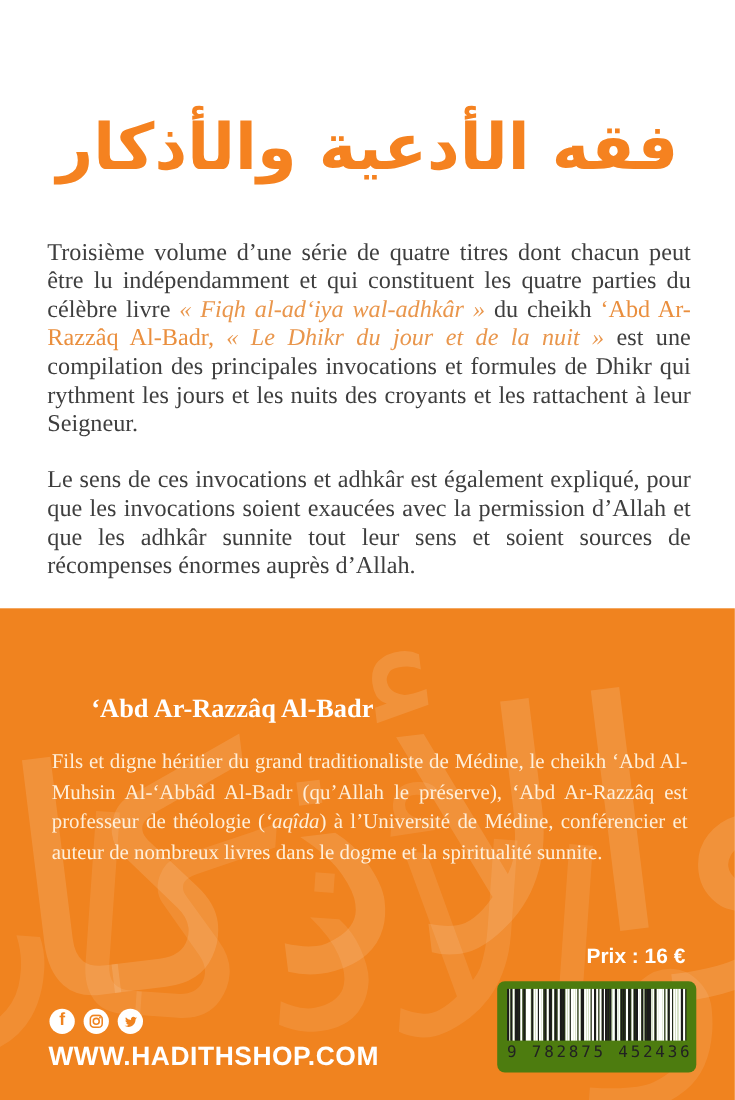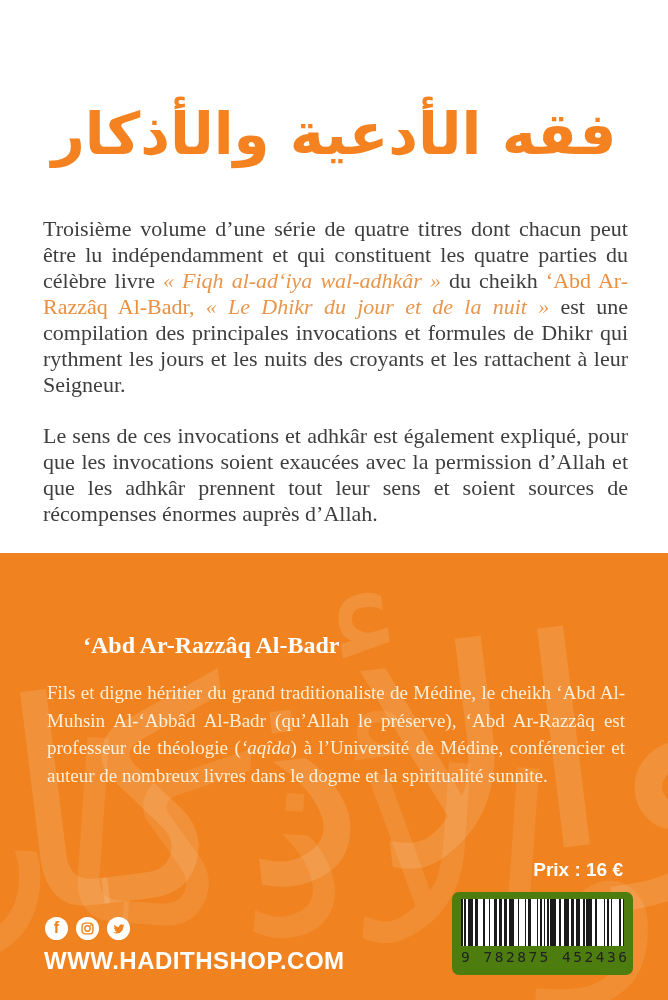--- a/index.html
+++ b/index.html
@@ -105,21 +105,21 @@
 </style>
 </head>
 <body>
 
 <div class="page">
 
   <div class="arabic-title">فقه الأدعية والأذكار</div>
 
   <div class="synopsis">
     <p><span>Troisième volume d’une série de quatre titres dont chacun peut être lu indépendamment et qui constituent les quatre parties du célèbre livre </span><span class="fr-title">« Fiqh al-ad‘iya wal-adhkâr »</span><span> du cheikh </span><span class="fr-author">‘Abd Ar-Razzâq Al-Badr,</span><span class="fr-title"> « Le Dhikr du jour et de la nuit »</span><span> est une compilation des principales invocations et formules de Dhikr qui rythment les jours et les nuits des croyants et les rattachent à leur Seigneur.</span></p>
-    <p>Le sens de ces invocations et adhkâr est également expliqué, pour que les invocations soient exaucées avec la permission d’Allah et que les adhkâr prennent tout leur sens et soient sources de récompenses énormes auprès d’Allah.</p>
+    <p>Le sens de ces invocations et adhkâr est également expliqué, pour que les invocations soient exaucées avec la permission d’Allah et que les adhkâr sunnite tout leur sens et soient sources de récompenses énormes auprès d’Allah.</p>
   </div>
 
   <div class="orange-panel">
 
     <div class="watermark wm1">فقه الأدعية والأذكار</div>
     <div class="watermark wm2">فقه الأدعية والأذكار</div>
 
     <div class="author-name">‘Abd Ar-Razzâq Al-Badr</div>
 
     <div class="bio"><span>Fils et digne héritier du grand traditionaliste de Médine, le cheikh ‘Abd Al-Muhsin Al-‘Abbâd Al-Badr (qu’Allah le préserve), ‘Abd Ar-Razzâq est professeur de théologie (</span><span class="italic">‘aqîda</span><span>) à l’Université de Médine, conférencier et auteur de nombreux livres dans le dogme et la spiritualité sunnite.</span></div>

